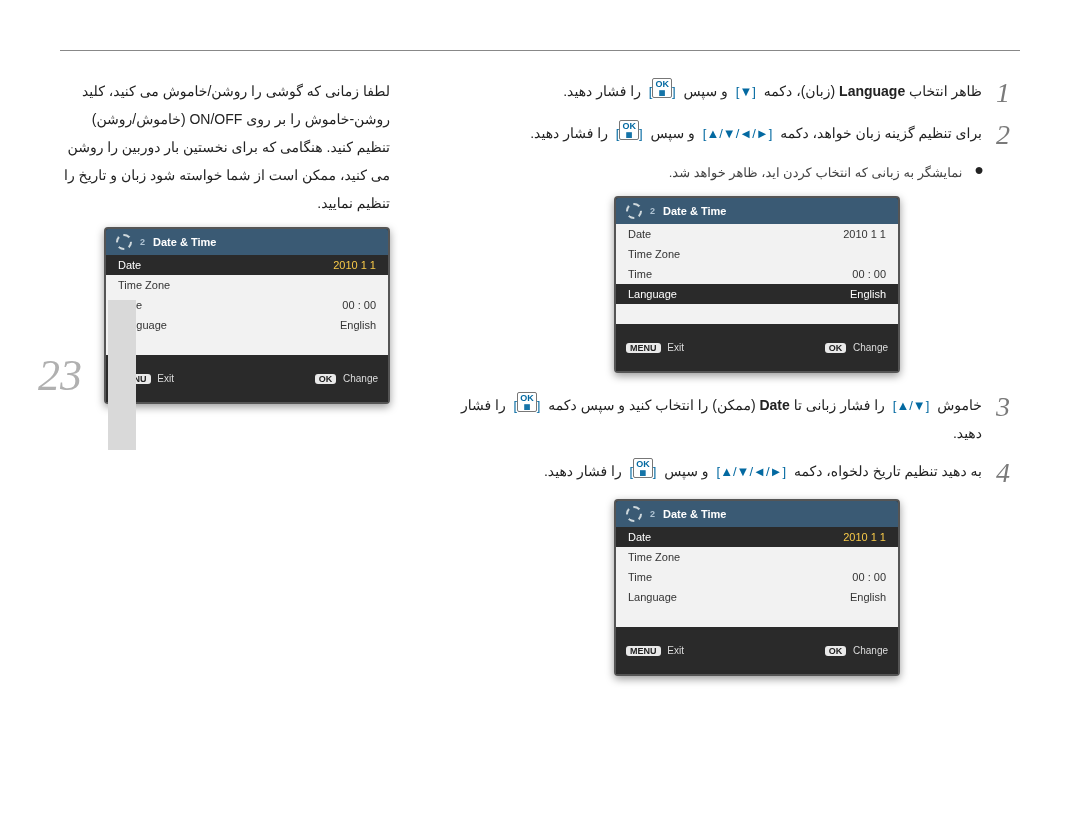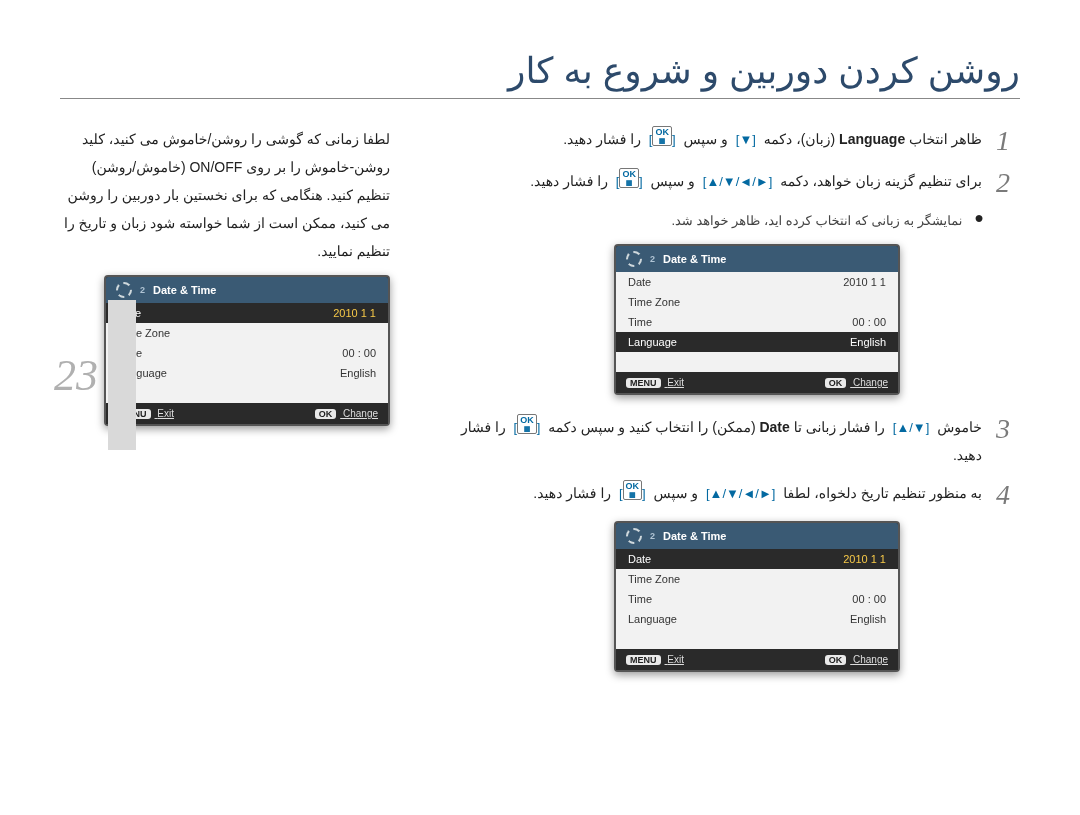--- a/index.html
+++ b/index.html
@@ -142,37 +142,37 @@
     font-size:11px;
     color:#333;
   }
   .cam-row.sel{
     background:#2a2a2a;color:#fff;
   }
   .cam-row.sel-date .val{color:#f7c948;}
   .cam-blank{min-height:12px;}
   .cam-footer{
     display:flex;justify-content:space-between;
-    padding:5px 10px;
+    padding:18px 10px;
     background:#2a2a2a;
-    font-size:10px;color:#ddd;text-decoration:underline;
+    font-size:10px;color:#ddd;
   }
   .pill{
     display:inline-block;
     background:#e9e9e9;color:#222;
     border-radius:3px;
     padding:0 4px;
     font-weight:bold;
     font-size:9px;
     margin-right:4px;
   }
   .pill.ok{background:#e9e9e9;}
   .page-number{
     position:absolute;
-    left:16px;
+    left:0;
     top:350px;
     width:120px;
     text-align:center;
     font-size:44px;
     font-style:italic;
     font-family:"Times New Roman",serif;
     color:#b0b0b0;
   }
   .side-tab{
     position:absolute;
@@ -183,21 +183,20 @@
   }
   .inline-latin{
     direction:ltr;unicode-bidi:embed;
     font-weight:bold;
   }
 </style>
 </head>
 <body>
 
 <div class="page">
-  <div class="title">روشن کردن دوربین و شروع به کار</div>
   <hr class="title-rule">
 
   <div class="side-tab"></div>
   <div class="page-number">23</div>
 
   <div class="columns">
 
     <div class="col-right">
       <div class="para">لطفا زمانی که گوشی را روشن/خاموش می کنید، کلید روشن-خاموش را بر روی ON/OFF (خاموش/روشن) تنظیم کنید. هنگامی که برای نخستین بار دوربین را روشن می کنید، ممکن است از شما خواسته شود زبان و تاریخ را تنظیم نمایید.</div>
 
@@ -260,21 +259,21 @@
           <span>برای تنظیم گزینه زبان خواهد، دکمه </span>
           <span class="key">[▲/▼/◄/►]</span>
           <span> و سپس </span>
           <span class="key">[<span class="ok-key"><span>OK</span><span class="sub">▦</span></span>]</span>
           <span> را فشار دهید.</span>
         </div>
       </div>
 
       <div class="bullet">
         <div class="bullet-dot">●</div>
-        <div class="bullet-body">نمایشگر به زبانی که انتخاب کرده اید، ظاهر خواهد شد.</div>
+        <div class="bullet-body">نمایشگر به زبانی که انتخاب کردن اید، ظاهر خواهد شد.</div>
       </div>
 
       <div class="cam center">
         <div class="cam-header">
           <span class="gear"></span>
           <span class="tab2">2</span>
           <span>Date &amp; Time</span>
         </div>
         <div class="cam-body">
           <div class="cam-row">
@@ -316,21 +315,21 @@
           <span class="inline-latin">Date</span>
           <span> (ممکن) را انتخاب کنید و سپس دکمه </span>
           <span class="key">[<span class="ok-key"><span>OK</span><span class="sub">▦</span></span>]</span>
           <span> را فشار دهید.</span>
         </div>
       </div>
 
       <div class="step">
         <div class="step-num">4</div>
         <div class="step-body">
-          <span>به منظور تنظیم تاریخ دلخواه، لطفا </span>
+          <span>به دهید تنظیم تاریخ دلخواه، دکمه </span>
           <span class="key">[▲/▼/◄/►]</span>
           <span> و سپس </span>
           <span class="key">[<span class="ok-key"><span>OK</span><span class="sub">▦</span></span>]</span>
           <span> را فشار دهید.</span>
         </div>
       </div>
 
       <div class="cam center">
         <div class="cam-header">
           <span class="gear"></span>

